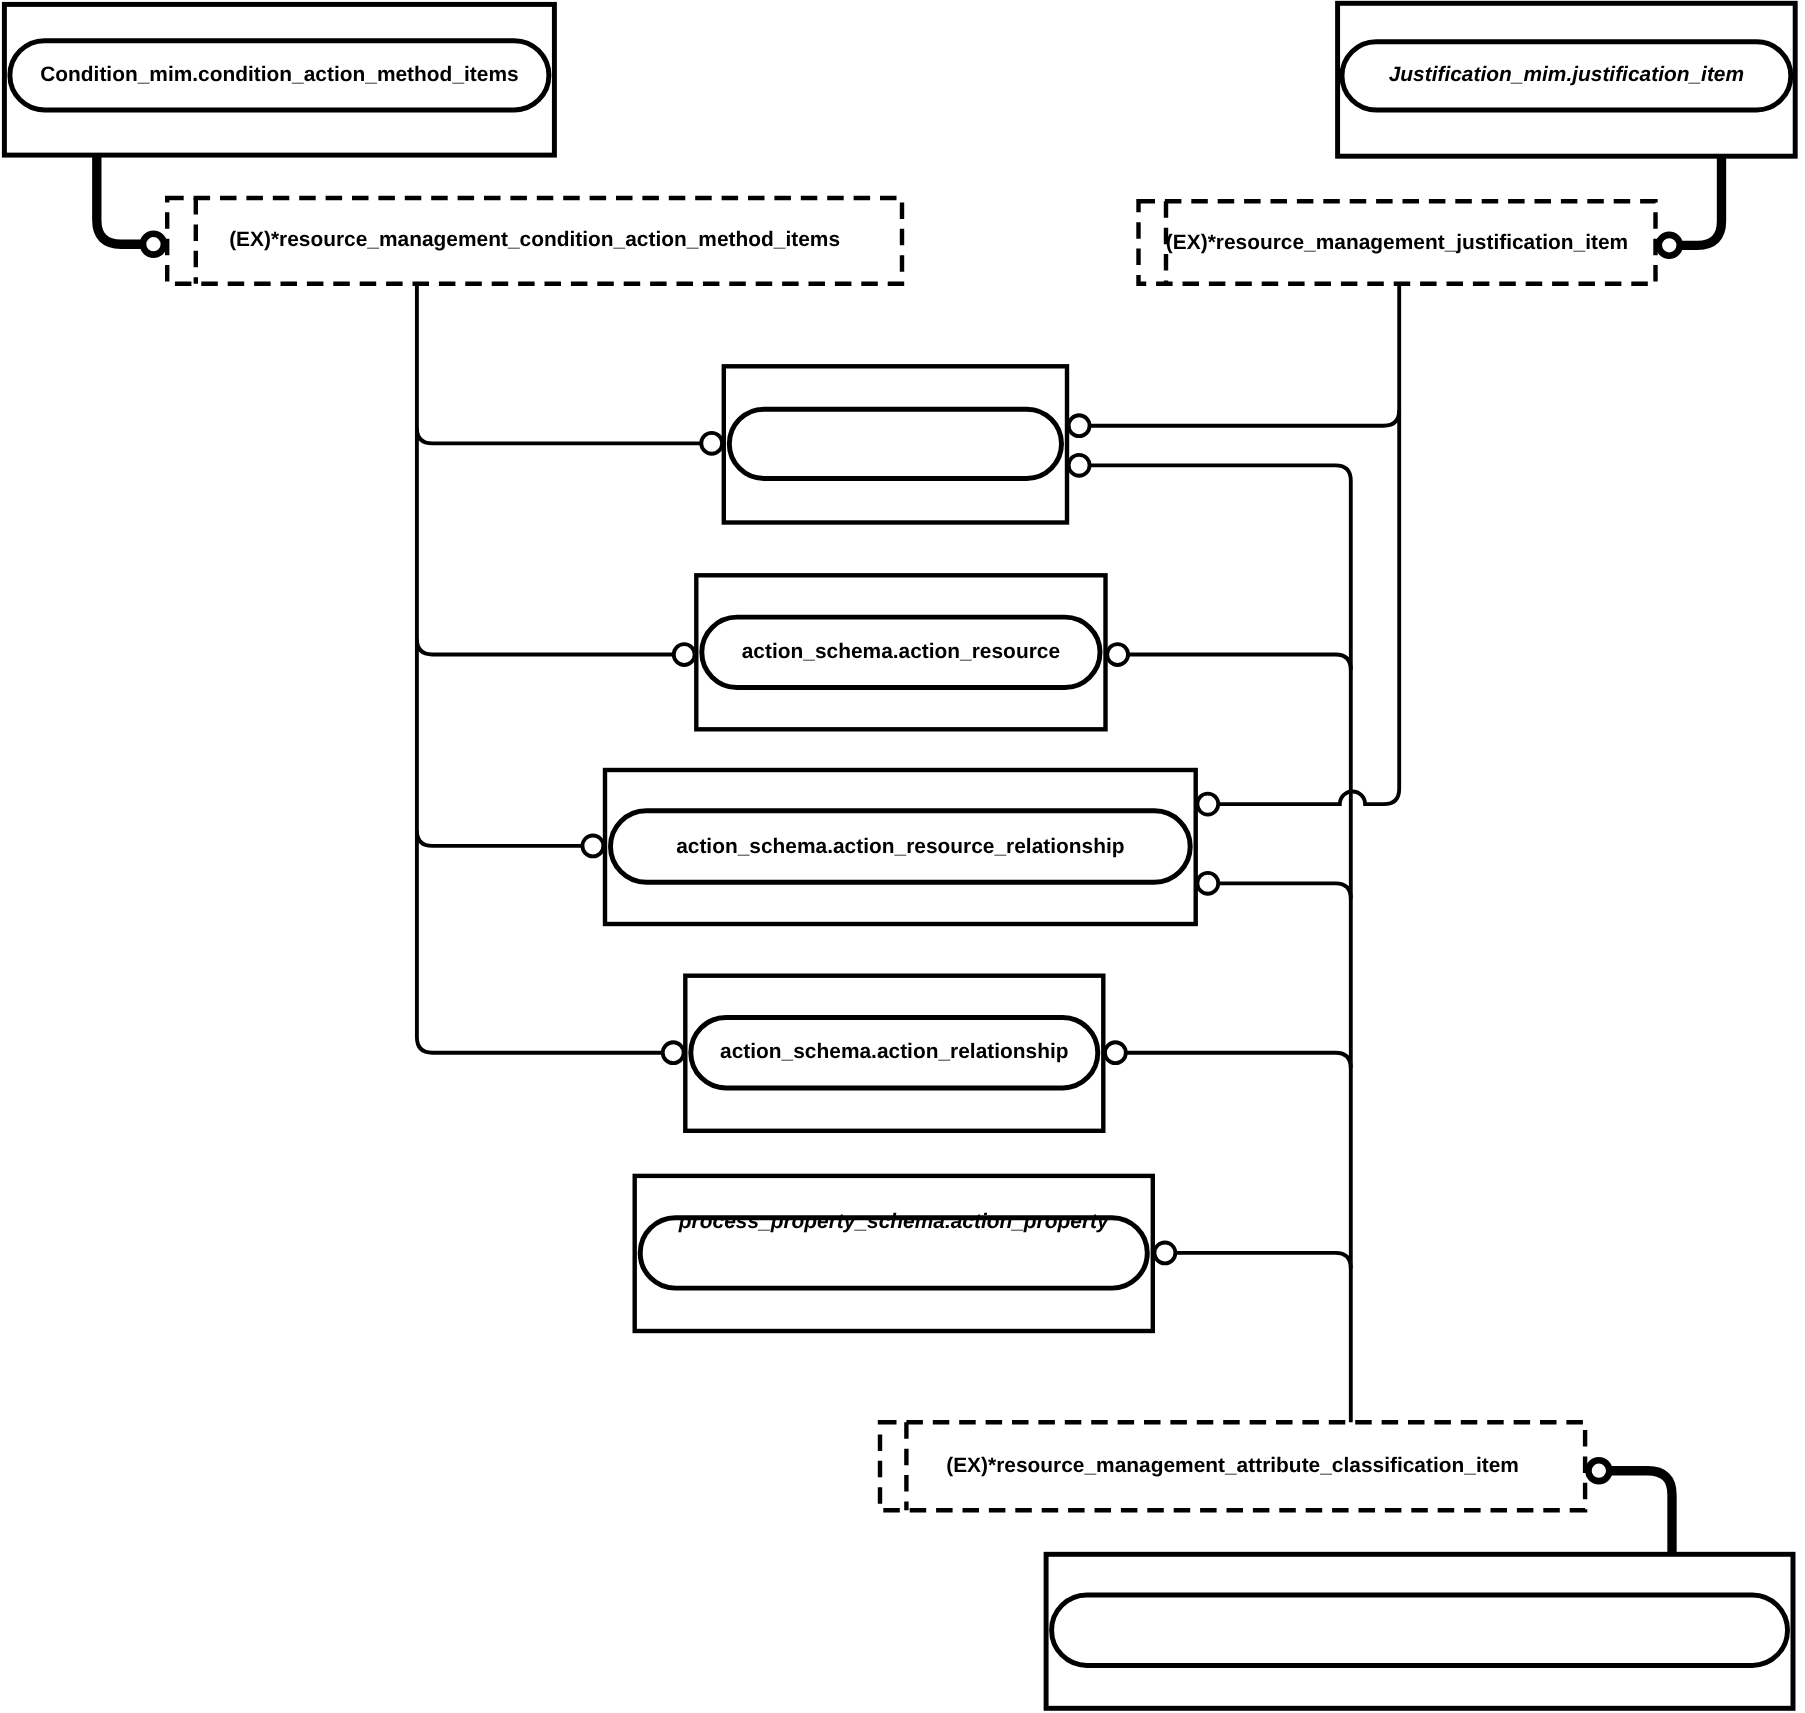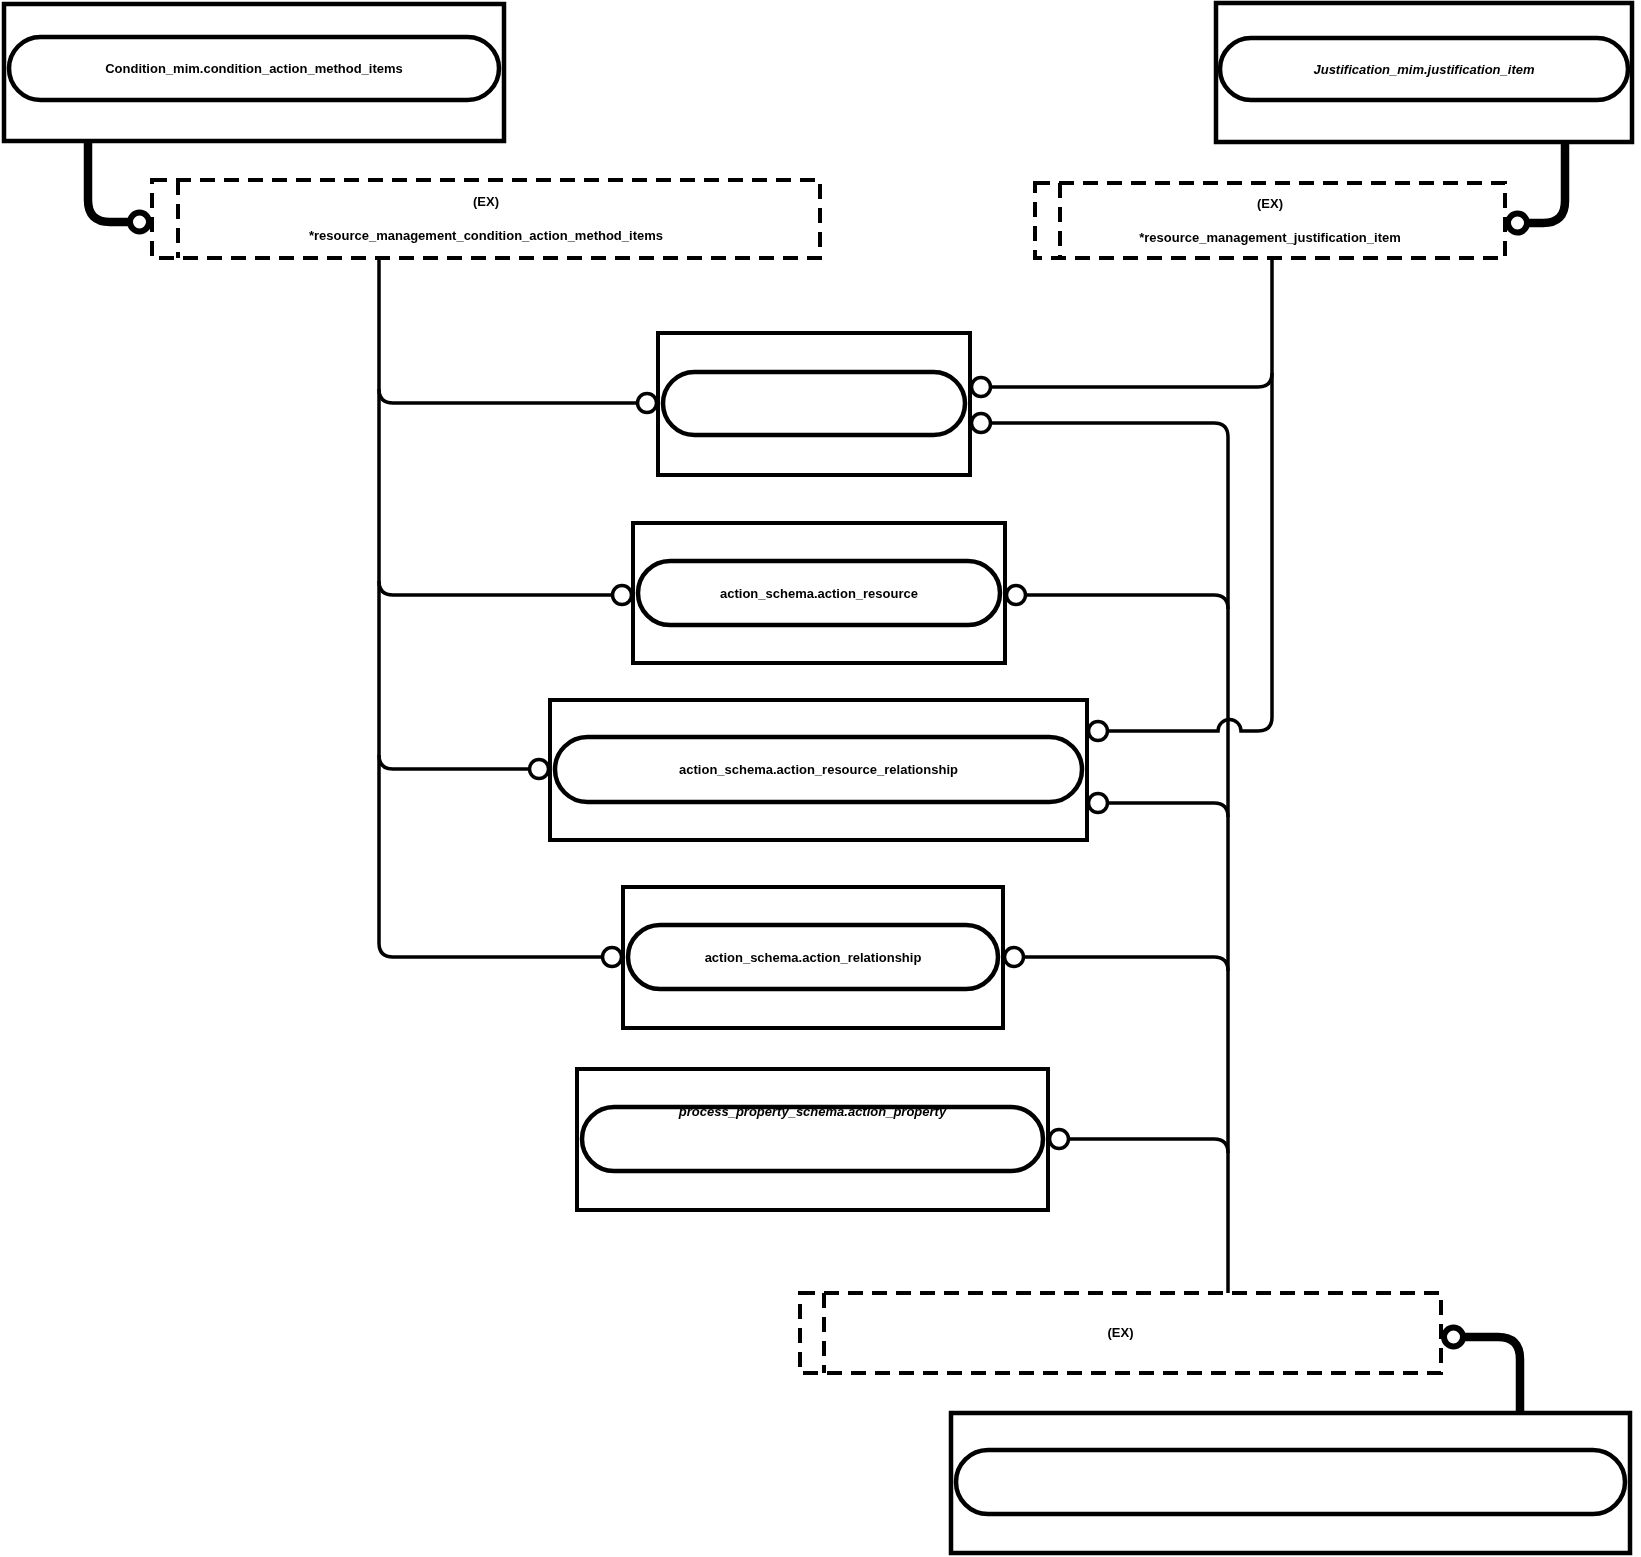--- a/index.html
+++ b/index.html
@@ -16,26 +16,26 @@
     width: 1641px; height: 1557px;
   }
   .label {
     position: absolute;
     display: flex;
     align-items: center;
     justify-content: center;
     text-align: center;
     color: #000;
     font-weight: 700;
-    font-size: 13px;
+    font-size: 19px;
     white-space: nowrap;
     pointer-events: none;
   }
   .ex-label {
-    flex-direction: column;
+    flex-direction: row;
     line-height: 34px;
   }
 </style>
 </head>
 <body>
 
 <div id="canvas">
 
   <svg id="connector-layer" viewBox="0 0 1641 1557" xmlns="http://www.w3.org/2000/svg">
 
@@ -136,16 +136,17 @@
   <div class="label" style="left:555px; top:737px; width:527px; height:65px;">action_schema.action_resource_relationship</div>
 
   <div class="label" style="left:638px; top:561px; width:362px; height:64px;">action_schema.action_resource</div>
 
   <div class="label" style="left:628px; top:925px; width:370px; height:64px;">action_schema.action_relationship</div>
 
   <div class="label" style="left:582px; top:1079px; width:461px; height:64px;font-style:italic;">process_property_schema.action_property</div>
 
   <div class="label ex-label" style="left:800px; top:1293px; width:641px; height:80px;">
     <span>(EX)</span>
+    <span>*resource_management_attribute_classification_item</span>
   </div>
 
 
 </div>
 
 </body></html>

